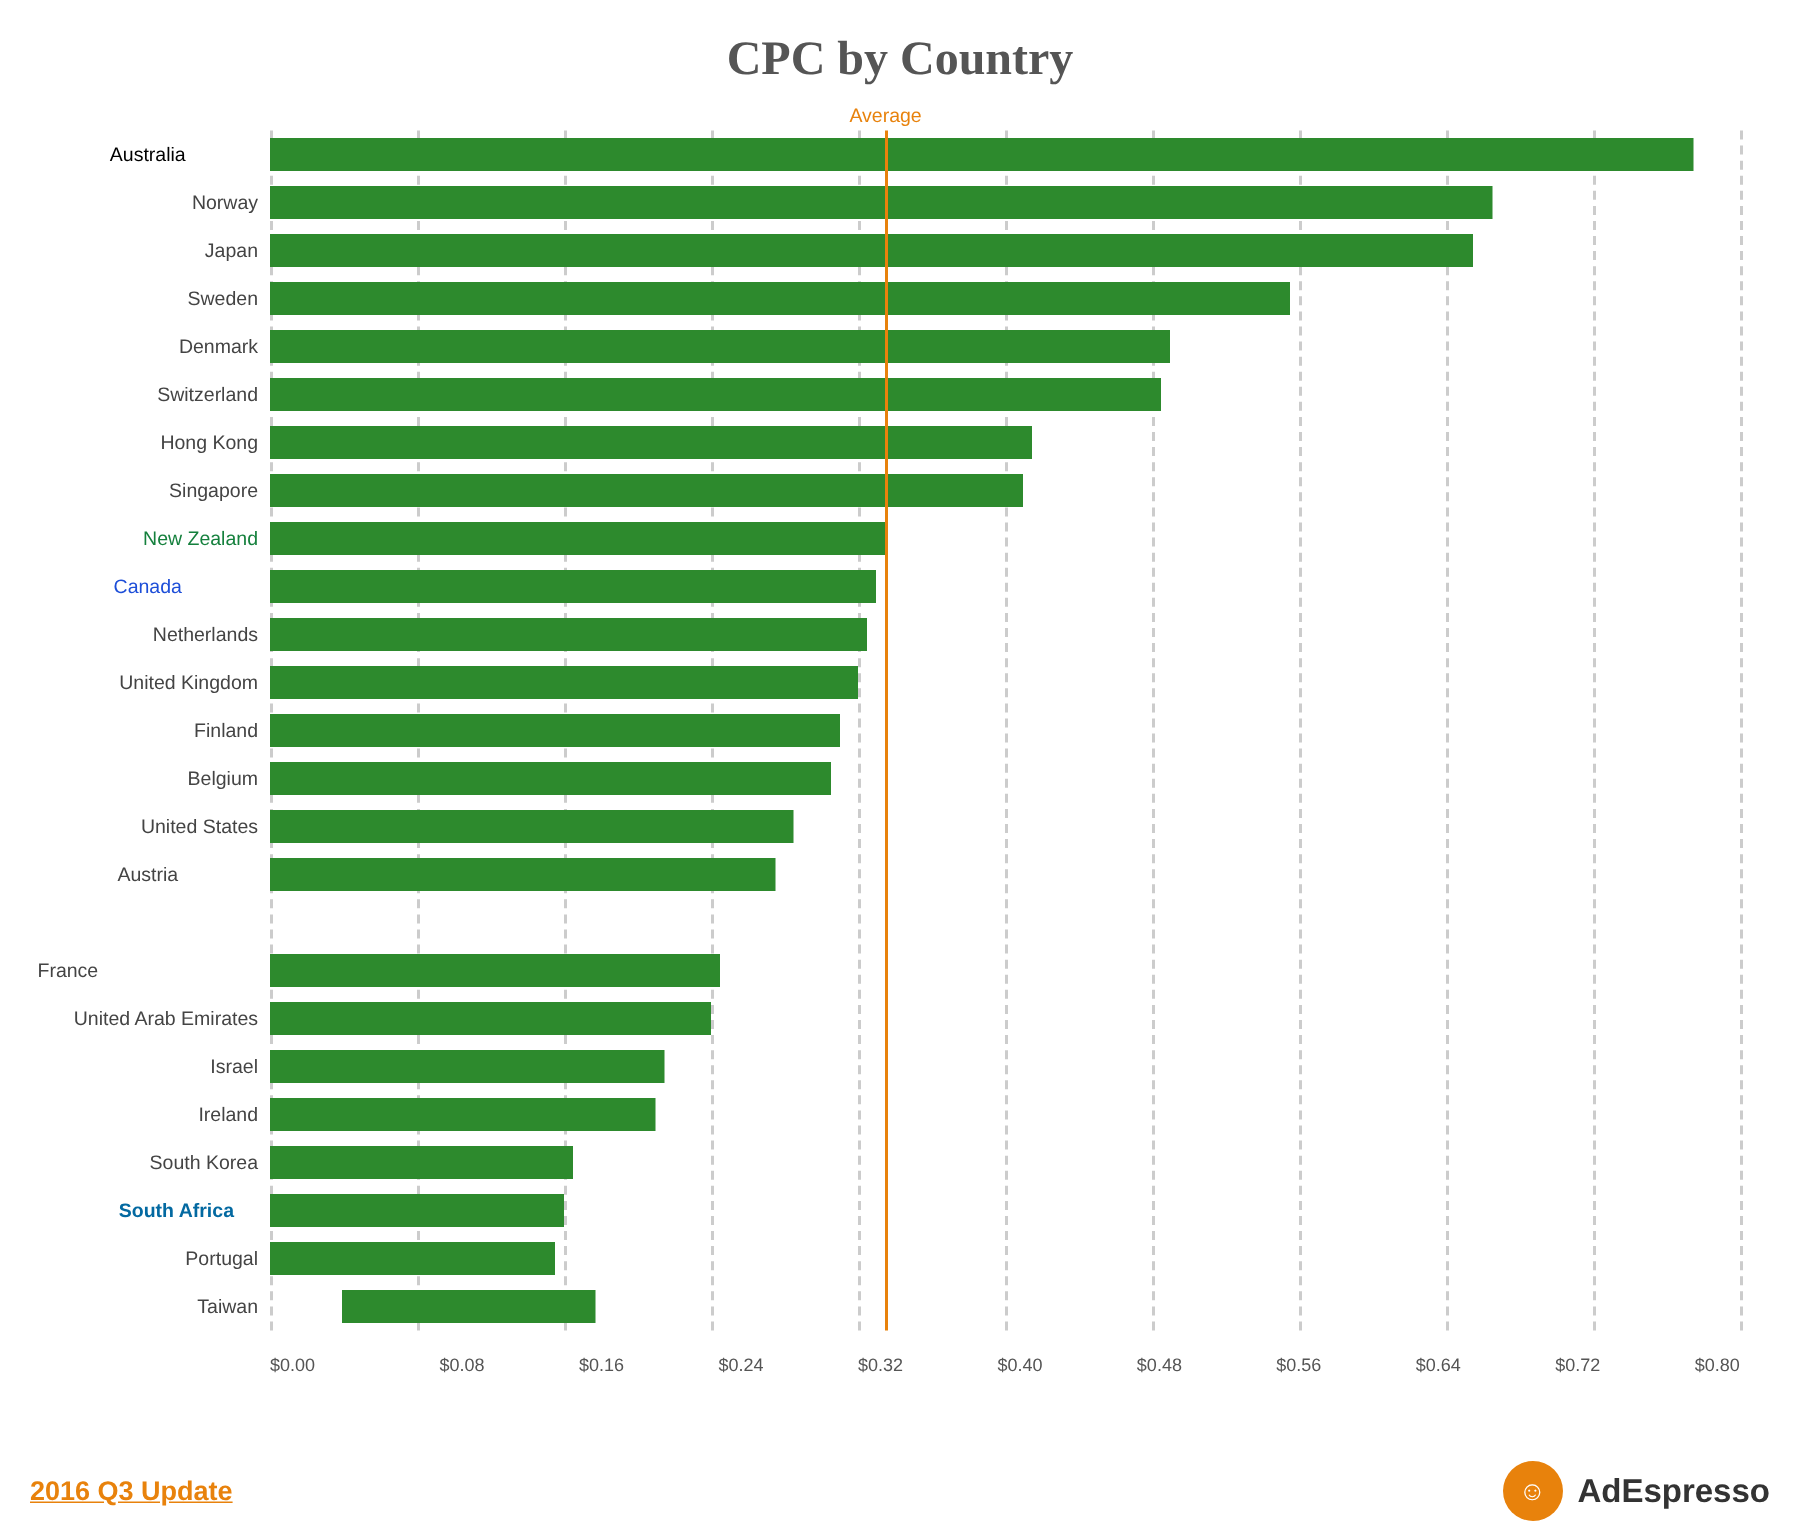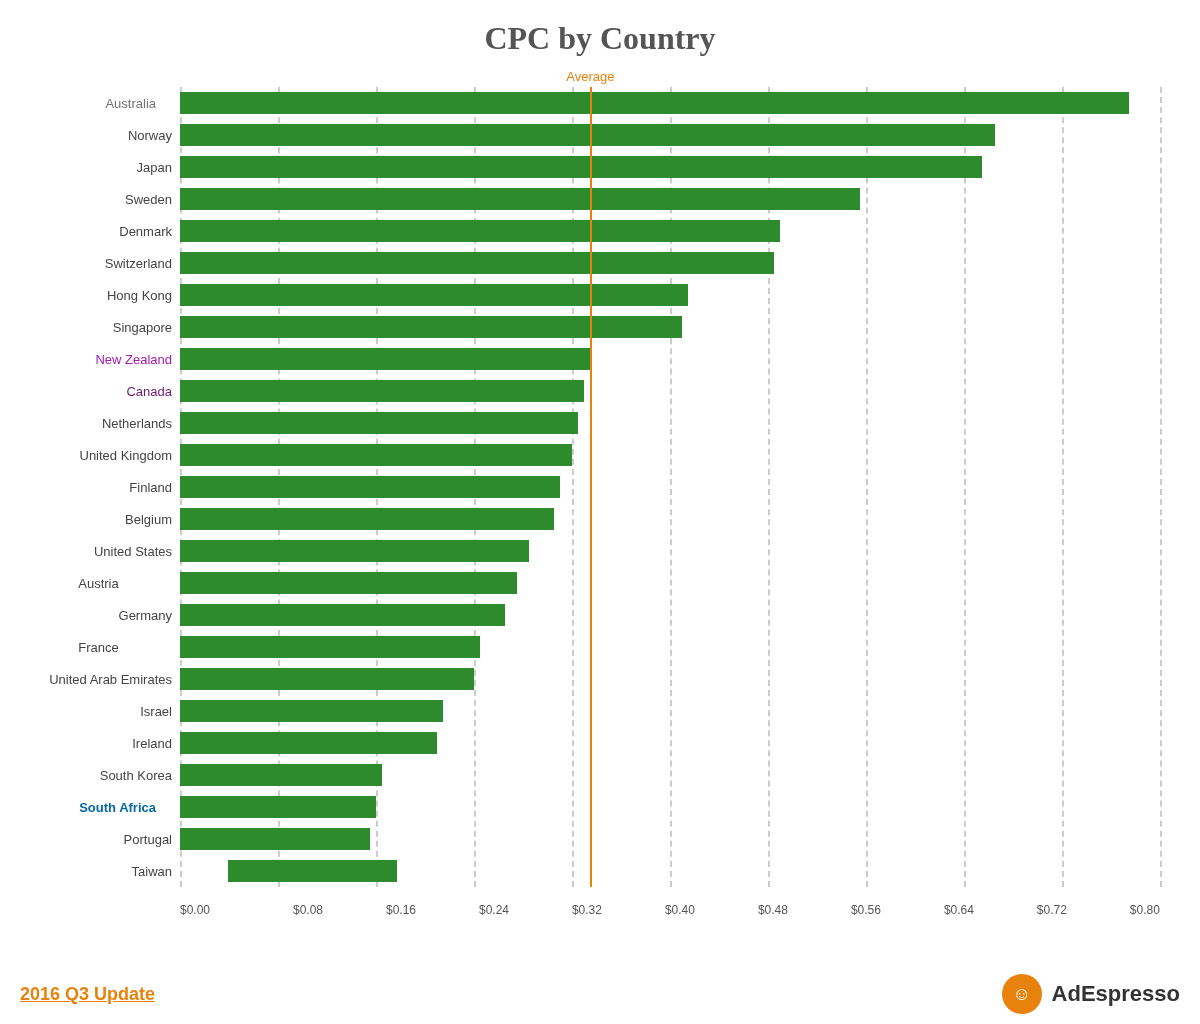--- a/index.html
+++ b/index.html
@@ -99,21 +99,21 @@
         <div style="position: absolute; left: 60%; top: 0px; bottom: 0px; width: 0px; border-left: 2px dashed rgb(204, 204, 204);"></div>
         <div style="position: absolute; left: 70%; top: 0px; bottom: 0px; width: 0px; border-left: 2px dashed rgb(204, 204, 204);"></div>
         <div style="position: absolute; left: 80%; top: 0px; bottom: 0px; width: 0px; border-left: 2px dashed rgb(204, 204, 204);"></div>
         <div style="position: absolute; left: 90%; top: 0px; bottom: 0px; width: 0px; border-left: 2px dashed rgb(204, 204, 204);"></div>
         <div style="position: absolute; left: 100%; top: 0px; bottom: 0px; width: 0px; border-left: 2px dashed rgb(204, 204, 204);"></div>
       </div>
       <div style="position: absolute; top: 2px; left: 41.875%; transform: translateX(-50%); color: rgb(232, 130, 12); font-size: 13px; font-family: Arial, sans-serif;">Average</div>
       <div style="position: absolute; top: 20px; bottom: 30px; left: 41.875%; width: 2px; background: rgb(232, 130, 12); z-index: 10;"></div>
       <div style="position: absolute; inset: 20px 0px 30px;">
         <div style="position: absolute; top: 5px; left: 0px; right: 0px; height: 22px;">
-          <div style="position: absolute; right: 100%; width: 155px; text-align: right; font-size: 13px; color: #737373; font-family: Arial, sans-serif; white-space: nowrap; padding-right: 24px; top: 50%; transform: translateY(-50%);">Australia</div>
+          <div style="position: absolute; right: 100%; width: 155px; text-align: center; font-size: 13px; color: #000000; font-family: Arial, sans-serif; white-space: nowrap; padding-right: 8px; top: 50%; transform: translateY(-50%);">Australia</div>
           <div style="width: 96.875%; height: 100%; background: rgb(45, 138, 45);"></div>
         </div>
         <div style="position: absolute; top: 69px; left: 0px; right: 0px; height: 22px;">
           <div style="position: absolute; right: 100%; width: 155px; text-align: right; font-size: 13px; color: rgb(68, 68, 68); font-family: Arial, sans-serif; white-space: nowrap; padding-right: 8px; top: 50%; transform: translateY(-50%);">Japan</div>
           <div style="width: 81.875%; height: 100%; background: rgb(45, 138, 45);"></div>
         </div>
         <div style="position: absolute; top: 37px; left: 0px; right: 0px; height: 22px;">
           <div style="position: absolute; right: 100%; width: 155px; text-align: right; font-size: 13px; color: rgb(68, 68, 68); font-family: Arial, sans-serif; white-space: nowrap; padding-right: 8px; top: 50%; transform: translateY(-50%);">Norway</div>
           <div style="width: 83.125%; height: 100%; background: rgb(45, 138, 45);"></div>
         </div>
@@ -131,25 +131,25 @@
         </div>
         <div style="position: absolute; top: 197px; left: 0px; right: 0px; height: 22px;">
           <div style="position: absolute; right: 100%; width: 155px; text-align: right; font-size: 13px; color: rgb(68, 68, 68); font-family: Arial, sans-serif; white-space: nowrap; padding-right: 8px; top: 50%; transform: translateY(-50%);">Hong Kong</div>
           <div style="width: 51.875%; height: 100%; background: rgb(45, 138, 45);"></div>
         </div>
         <div style="position: absolute; top: 229px; left: 0px; right: 0px; height: 22px;">
           <div style="position: absolute; right: 100%; width: 155px; text-align: right; font-size: 13px; color: rgb(68, 68, 68); font-family: Arial, sans-serif; white-space: nowrap; padding-right: 8px; top: 50%; transform: translateY(-50%);">Singapore</div>
           <div style="width: 51.25%; height: 100%; background: rgb(45, 138, 45);"></div>
         </div>
         <div style="position: absolute; top: 261px; left: 0px; right: 0px; height: 22px;">
-          <div style="position: absolute; right: 100%; width: 155px; text-align: right; font-size: 13px; color: #a21caf; font-family: Arial, sans-serif; white-space: nowrap; padding-right: 8px; top: 50%; transform: translateY(-50%);">New Zealand</div>
+          <div style="position: absolute; right: 100%; width: 155px; text-align: right; font-size: 13px; color: #15803d; font-family: Arial, sans-serif; white-space: nowrap; padding-right: 8px; top: 50%; transform: translateY(-50%);">New Zealand</div>
           <div style="width: 41.875%; height: 100%; background: rgb(45, 138, 45);"></div>
         </div>
         <div style="position: absolute; top: 293px; left: 0px; right: 0px; height: 22px;">
-          <div style="position: absolute; right: 100%; width: 155px; text-align: right; font-size: 13px; color: #701a75; font-family: Arial, sans-serif; white-space: nowrap; padding-right: 8px; top: 50%; transform: translateY(-50%);">Canada</div>
+          <div style="position: absolute; right: 100%; width: 155px; text-align: center; font-size: 13px; color: #1d4ed8; font-family: Arial, sans-serif; white-space: nowrap; padding-right: 8px; top: 50%; transform: translateY(-50%);">Canada</div>
           <div style="width: 41.25%; height: 100%; background: rgb(45, 138, 45);"></div>
         </div>
         <div style="position: absolute; top: 325px; left: 0px; right: 0px; height: 22px;">
           <div style="position: absolute; right: 100%; width: 155px; text-align: right; font-size: 13px; color: rgb(68, 68, 68); font-family: Arial, sans-serif; white-space: nowrap; padding-right: 8px; top: 50%; transform: translateY(-50%);">Netherlands</div>
           <div style="width: 40.625%; height: 100%; background: rgb(45, 138, 45);"></div>
         </div>
         <div style="position: absolute; top: 357px; left: 0px; right: 0px; height: 22px;">
           <div style="position: absolute; right: 100%; width: 155px; text-align: right; font-size: 13px; color: rgb(68, 68, 68); font-family: Arial, sans-serif; white-space: nowrap; padding-right: 8px; top: 50%; transform: translateY(-50%);">United Kingdom</div>
           <div style="width: 40%; height: 100%; background: rgb(45, 138, 45);"></div>
         </div>
@@ -162,26 +162,22 @@
           <div style="width: 38.125%; height: 100%; background: rgb(45, 138, 45);"></div>
         </div>
         <div style="position: absolute; top: 453px; left: 0px; right: 0px; height: 22px;">
           <div style="position: absolute; right: 100%; width: 155px; text-align: right; font-size: 13px; color: rgb(68, 68, 68); font-family: Arial, sans-serif; white-space: nowrap; padding-right: 8px; top: 50%; transform: translateY(-50%);">United States</div>
           <div style="width: 35.625%; height: 100%; background: rgb(45, 138, 45);"></div>
         </div>
         <div style="position: absolute; top: 485px; left: 0px; right: 0px; height: 22px;">
           <div style="position: absolute; right: 100%; width: 155px; text-align: center; font-size: 13px; color: rgb(68, 68, 68); font-family: Arial, sans-serif; white-space: nowrap; padding-right: 8px; top: 50%; transform: translateY(-50%);">Austria</div>
           <div style="width: 34.375%; height: 100%; background: rgb(45, 138, 45);"></div>
         </div>
-        <div style="position: absolute; top: 517px; left: 0px; right: 0px; height: 22px;">
-          <div style="position: absolute; right: 100%; width: 155px; text-align: right; font-size: 13px; color: rgb(68, 68, 68); font-family: Arial, sans-serif; white-space: nowrap; padding-right: 8px; top: 50%; transform: translateY(-50%);">Germany</div>
-          <div style="width: 33.125%; height: 100%; background: rgb(45, 138, 45);"></div>
-        </div>
         <div style="position: absolute; top: 549px; left: 0px; right: 0px; height: 22px;">
-          <div style="position: absolute; right: 100%; width: 155px; text-align: center; font-size: 13px; color: rgb(68, 68, 68); font-family: Arial, sans-serif; white-space: nowrap; padding-right: 8px; top: 50%; transform: translateY(-50%);">France</div>
+          <div style="position: absolute; right: 100%; width: 155px; text-align: left; font-size: 13px; color: rgb(68, 68, 68); font-family: Arial, sans-serif; white-space: nowrap; padding-right: 8px; top: 50%; transform: translateY(-50%);">France</div>
           <div style="width: 30.625%; height: 100%; background: rgb(45, 138, 45);"></div>
         </div>
         <div style="position: absolute; top: 581px; left: 0px; right: 0px; height: 22px;">
           <div style="position: absolute; right: 100%; width: 155px; text-align: right; font-size: 13px; color: rgb(68, 68, 68); font-family: Arial, sans-serif; white-space: nowrap; padding-right: 8px; top: 50%; transform: translateY(-50%);">United Arab Emirates</div>
           <div style="width: 30%; height: 100%; background: rgb(45, 138, 45);"></div>
         </div>
         <div style="position: absolute; top: 613px; left: 0px; right: 0px; height: 22px;">
           <div style="position: absolute; right: 100%; width: 155px; text-align: right; font-size: 13px; color: rgb(68, 68, 68); font-family: Arial, sans-serif; white-space: nowrap; padding-right: 8px; top: 50%; transform: translateY(-50%);">Israel</div>
           <div style="width: 26.875%; height: 100%; background: rgb(45, 138, 45);"></div>
         </div>

